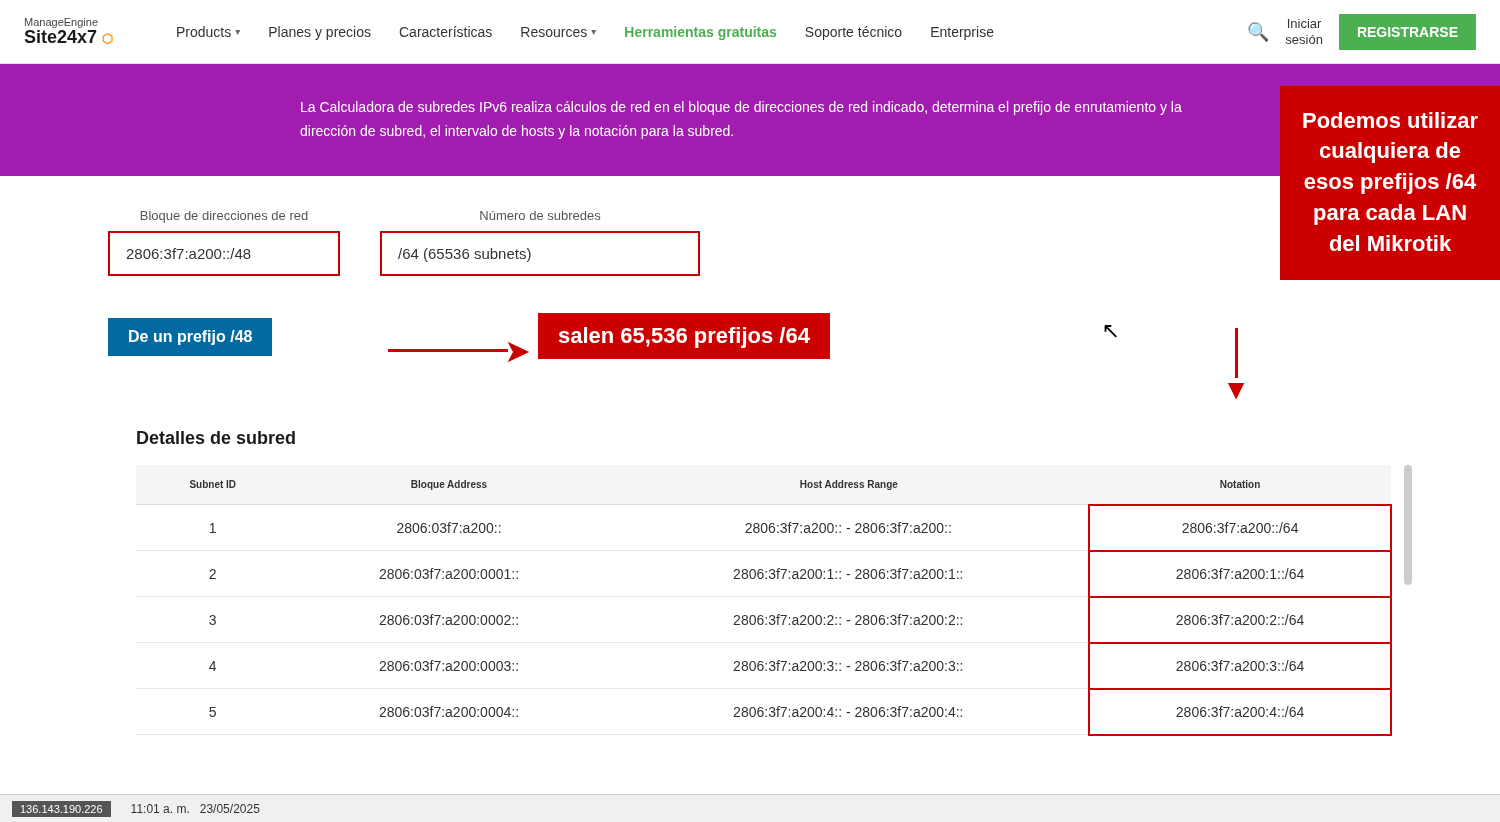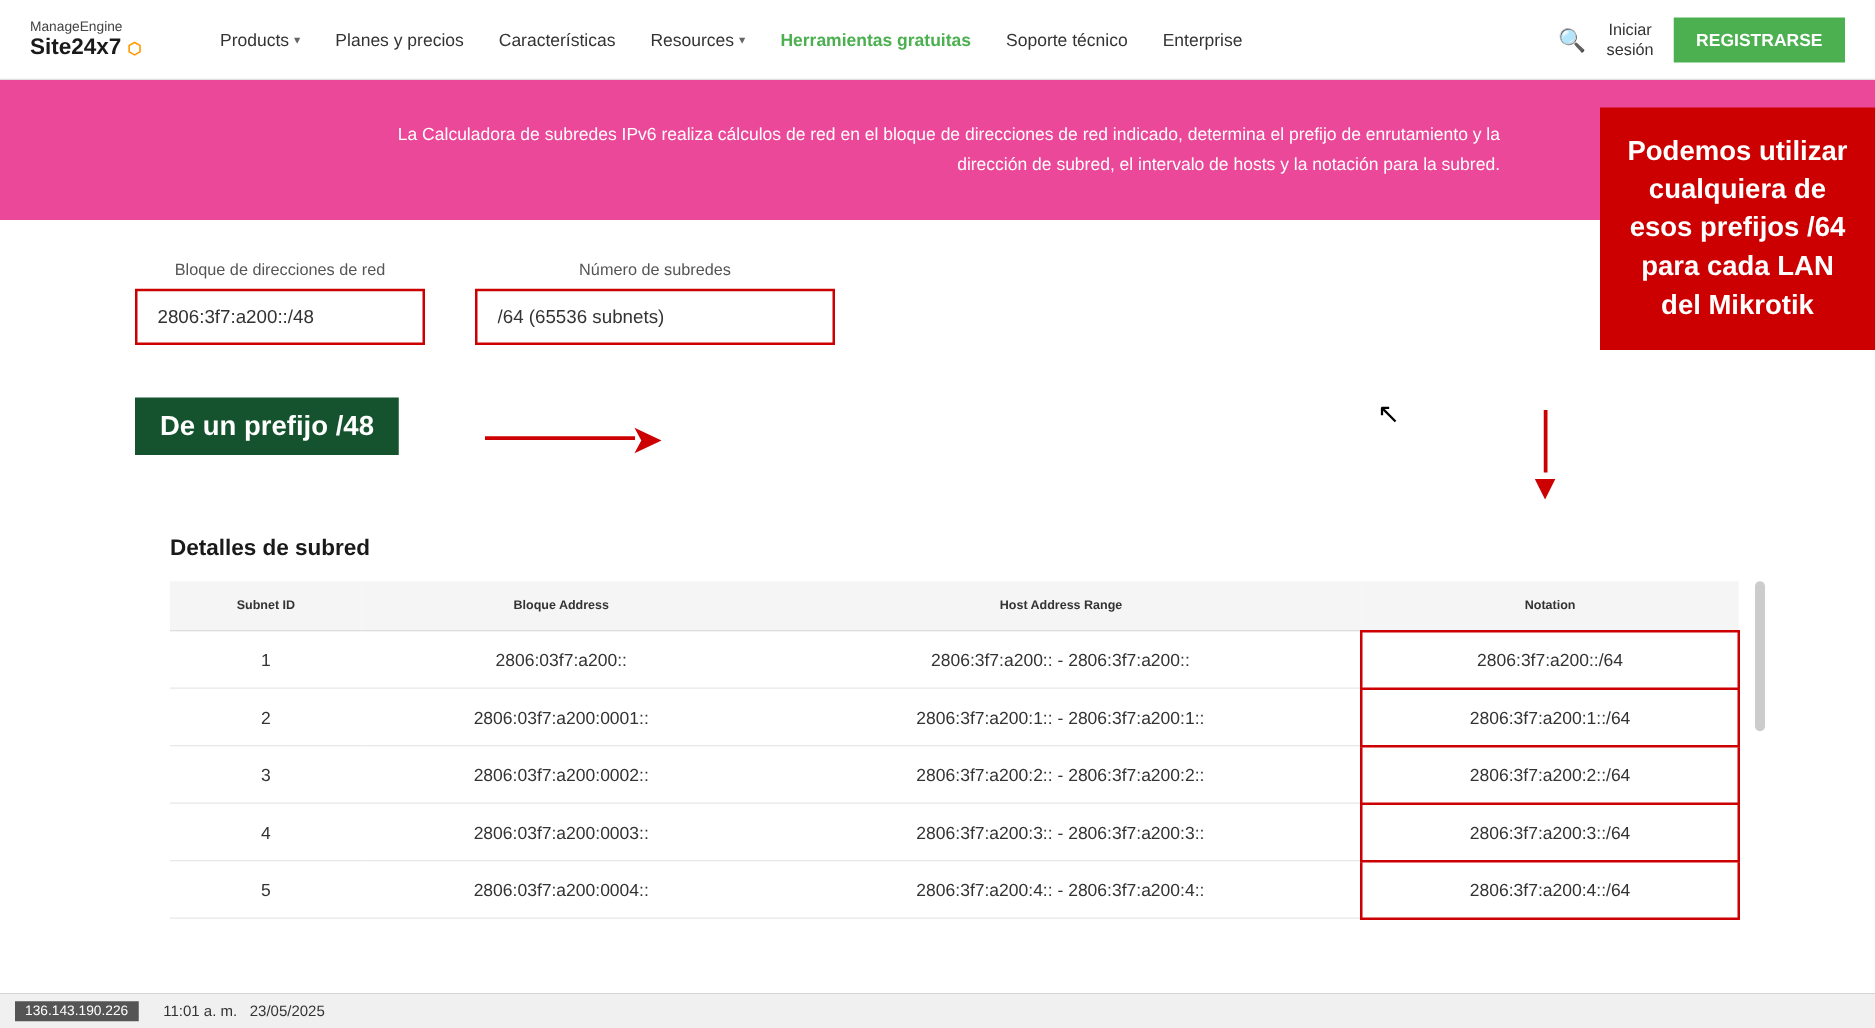--- a/index.html
+++ b/index.html
@@ -80,23 +80,23 @@
       padding: 10px 18px;
       border: none;
       font-size: 14px;
       font-weight: bold;
       cursor: pointer;
       white-space: nowrap;
     }
 
     
     .hero {
-      background: #ec4899;
-      color: #fff;
-      text-align: right;
+      background: #a21caf;
+      color: #fff;
+      text-align: left;
       padding: 32px 20px;
       font-size: 14px;
       line-height: 1.7;
       position: relative;
     }
     .hero p {
       max-width: 900px;
       margin: 0 auto;
     }
 
@@ -156,23 +156,23 @@
     }
 
     
     .annotation-area {
       position: relative;
       height: 80px;
       margin-bottom: 8px;
     }
     .red-box-label {
       display: inline-block;
-      background: #14532d;
-      color: #fff;
-      font-size: 22px;
+      background: #0369a1;
+      color: #fff;
+      font-size: 16px;
       font-weight: bold;
       padding: 10px 20px;
       position: absolute;
     }
     .label-left {
       left: 0;
       top: 10px;
     }
     .arrow-right {
       position: absolute;
@@ -338,33 +338,34 @@
 
     <div class="annotation-box">Podemos utilizar cualquiera de esos prefijos /64 para cada LAN del Mikrotik</div>
 
     <div class="form-row">
       <div class="form-group">
         <label>Bloque de direcciones de red</label>
         <input type="text" class="form-group" style="border: 2px solid rgb(204, 0, 0); padding: 12px 16px; font-size: 15px; color: rgb(51, 51, 51); width: 232px; outline: none;" value="2806:3f7:a200::/48">
       </div>
       <div class="form-group">
         <label>Número de subredes</label>
-        <input type="text" style="border: 2px solid rgb(204, 0, 0); padding: 12px 16px; font-size: 15px; color: rgb(51, 51, 51); width: 288px; outline: none;" value="/64 (65536 subnets)">
+        <input type="text" style="border: 2px solid rgb(204, 0, 0); padding: 12px 16px; font-size: 15px; color: rgb(51, 51, 51); width: 320px; outline: none;" value="/64 (65536 subnets)">
       </div>
     </div>
 
     <div class="annotation-area" style="position:relative; height:80px; margin-bottom:8px;">
 
       <div class="red-box-label label-left">De un prefijo /48</div>
 
       <div class="arrow-right">
         <span class="arrow-line"></span>
         <span class="arrow-head">➤</span>
       </div>
 
+      <div class="label-center">salen 65,536 prefijos /64</div>
 
       <div class="cursor" style="position:absolute; right:300px; top:10px; font-size:22px; color:#000;">↖</div>
 
       <div style="position:absolute; right:170px; top:20px; display:flex; flex-direction:column; align-items:center;">
         <div style="width:3px; height:50px; background:#cc0000;"></div>
         <div style="color:#cc0000; font-size:28px; margin-top:-4px;">▼</div>
       </div>
     </div>
 
   </div>

